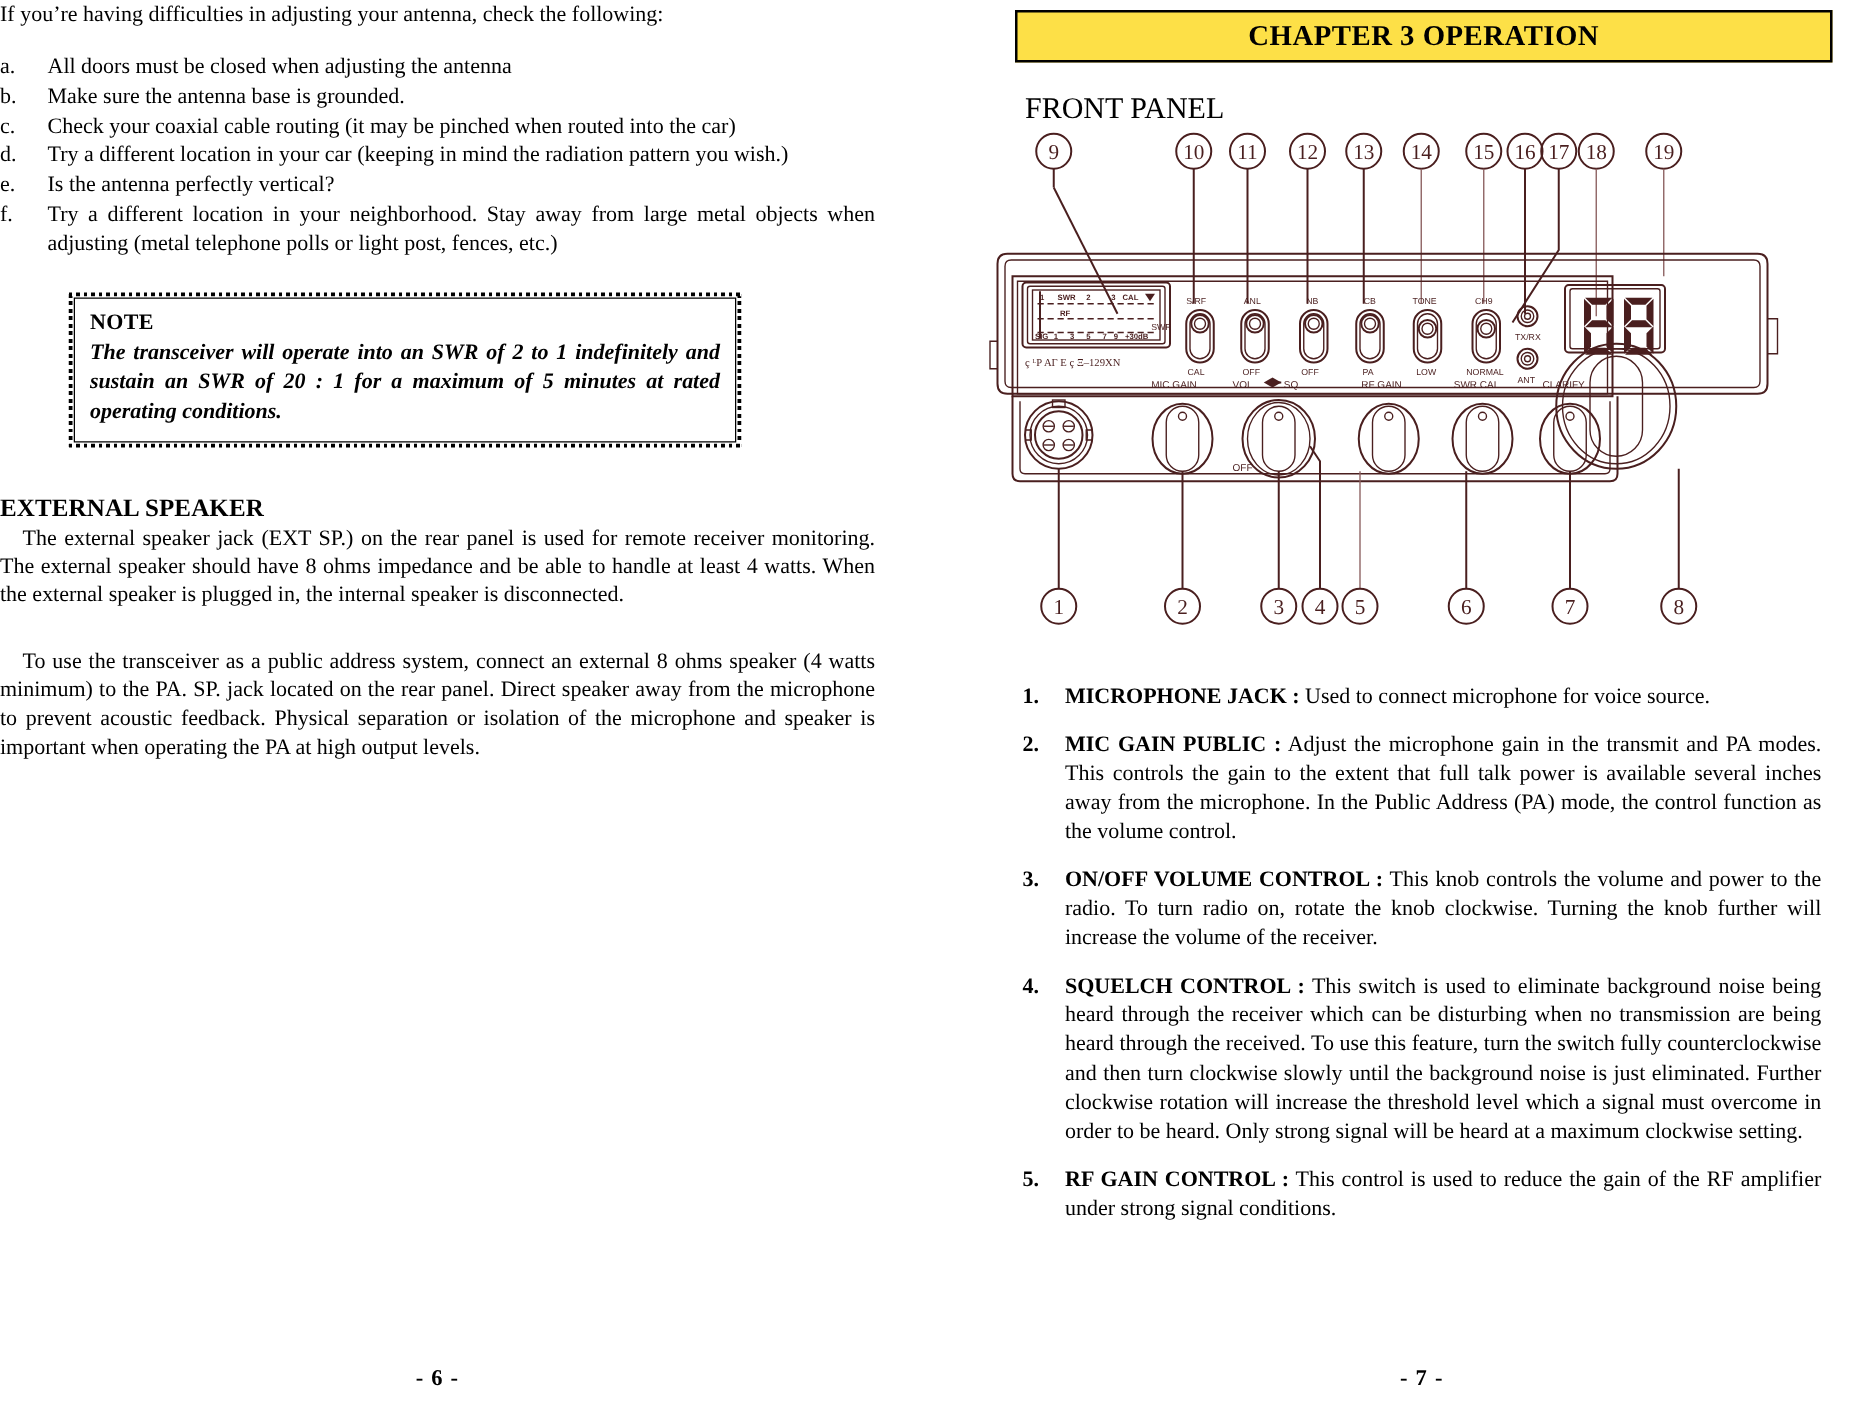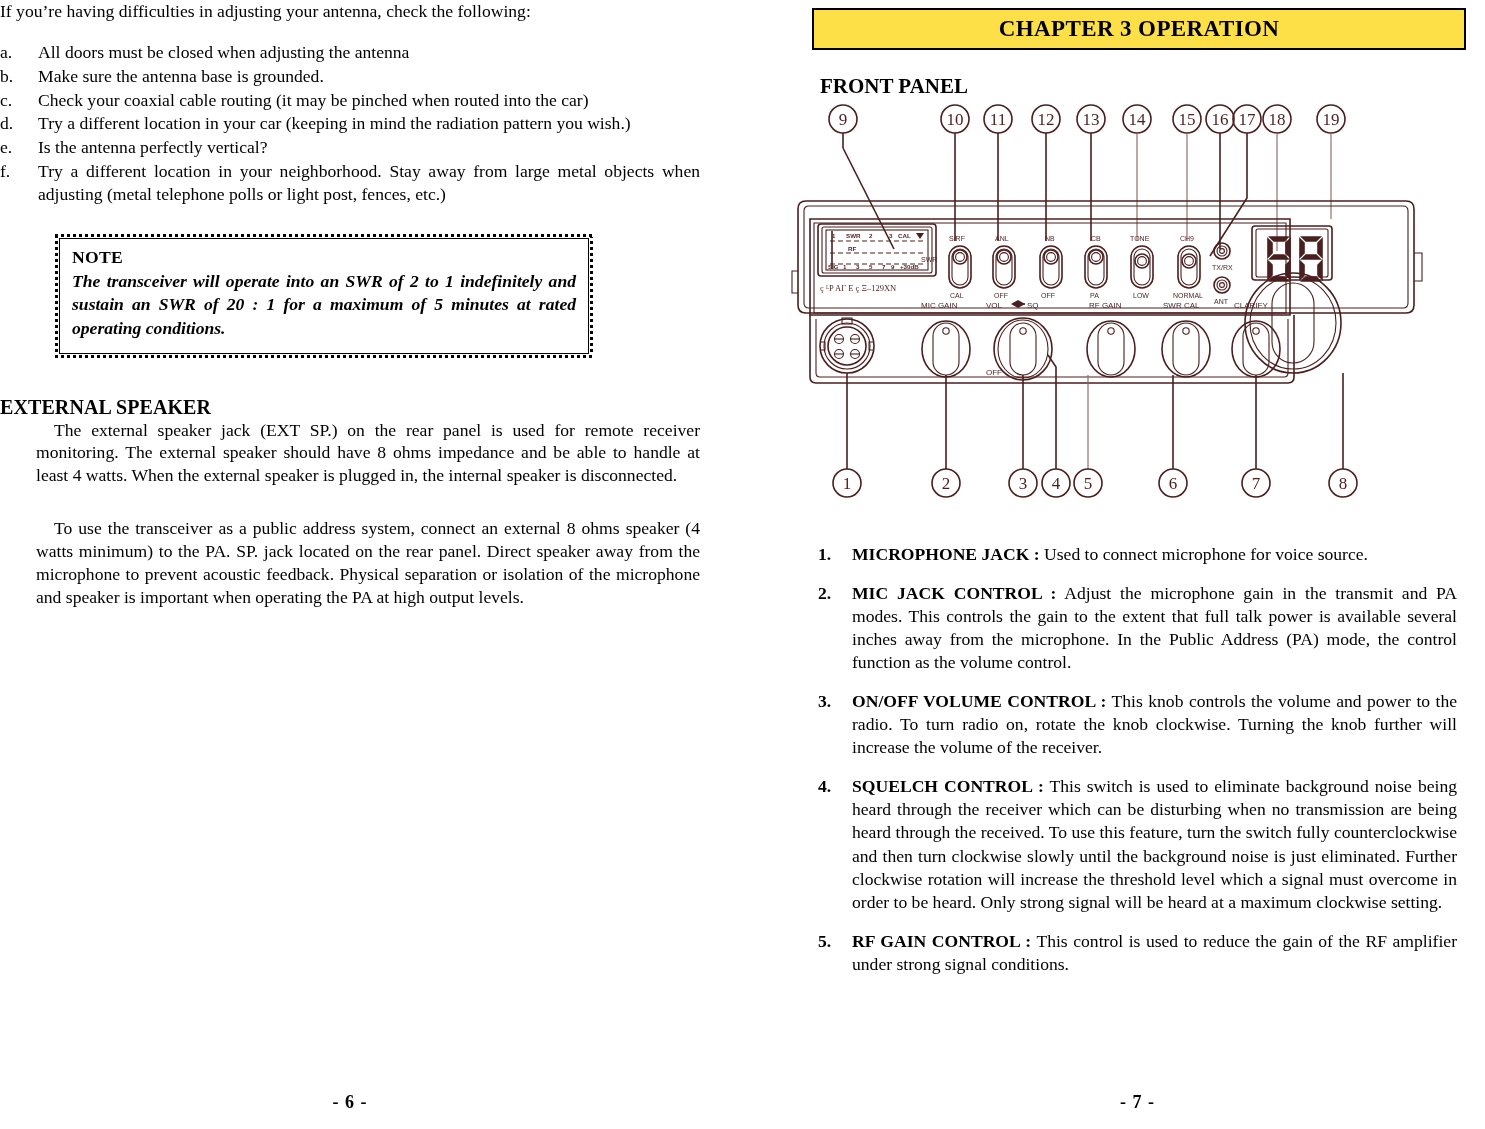--- a/index.html
+++ b/index.html
@@ -48,36 +48,36 @@
   .noteinner{border:1.5px solid #000;padding:8px 12px 12px 12px;background:#fff;}
   .note-title{font-weight:bold;font-size:17.6px;letter-spacing:.3px;}
   .note-body{
     font-weight:bold;font-style:italic;font-size:17.6px;line-height:1.34;
     text-align:justify;margin-top:2px;
   }
 
   .h2{font-weight:bold;font-size:20px;letter-spacing:.1px;margin:0;}
   .sec{margin-top:30px;}
   .sec .body{margin-top:0px;}
-  .indent1{text-indent:18px;padding-left:36px;}
+  .indent1{text-indent:18px;}
 
   .pagenum{
     position:absolute;bottom:16px;width:100%;text-align:center;
     font-weight:bold;font-size:18px;letter-spacing:1px;
   }
 
   
   .chapbar{
     margin:8px 0 0 22px;width:650px;height:38px;
     background:#fde047;border:2.5px solid #000;
     display:flex;align-items:center;justify-content:center;
   }
   .chapbar span{font-weight:bold;font-size:23px;letter-spacing:.4px;}
 
-  .frontpanel-h{font-weight:bold;font-size:21px;margin:24px 0 0 30px;}
+  .frontpanel-h{font-weight:normal;font-size:24px;margin:24px 0 0 30px;}
 
   
   .diagram{position:relative;width:695px;height:430px;margin-top:2px;}
   .diagram svg{position:absolute;left:0;top:0;}
 
   
   .nlist{margin:12px 28px 0 28px;}
   .nitem{display:flex;font-size:17.6px;line-height:1.31;margin-bottom:16px;}
   .nitem .num{width:34px;flex:0 0 34px;font-weight:bold;}
   .nitem .txt{flex:1;text-align:justify;}
@@ -443,21 +443,21 @@
       </svg>
     </div>
 
     <div class="nlist">
       <div class="nitem">
         <div class="num">1.</div>
         <div class="txt"><b>MICROPHONE JACK :</b><span> Used to connect microphone for voice source.</span></div>
       </div>
       <div class="nitem">
         <div class="num">2.</div>
-        <div class="txt"><b>MIC JACK CONTROL :</b><span> Adjust the microphone gain in the transmit and PA modes. This controls the gain to the extent that full talk power is available several inches away from the microphone. In the Public Address (PA) mode, the control function as the volume control.</span></div>
+        <div class="txt"><b>MIC GAIN PUBLIC :</b><span> Adjust the microphone gain in the transmit and PA modes. This controls the gain to the extent that full talk power is available several inches away from the microphone. In the Public Address (PA) mode, the control function as the volume control.</span></div>
       </div>
       <div class="nitem">
         <div class="num">3.</div>
         <div class="txt"><b>ON/OFF VOLUME CONTROL :</b><span> This knob controls the volume and power to the radio. To turn radio on, rotate the knob clockwise. Turning the knob further will increase the volume of the receiver.</span></div>
       </div>
       <div class="nitem">
         <div class="num">4.</div>
         <div class="txt"><b>SQUELCH CONTROL :</b><span> This switch is used to eliminate background noise being heard through the receiver which can be disturbing when no transmission are being heard through the received. To use this feature, turn the switch fully counterclockwise and then turn clockwise slowly until the background noise is just eliminated. Further clockwise rotation will increase the threshold level which a signal must overcome in order to be heard. Only strong signal will be heard at a maximum clockwise setting.</span></div>
       </div>
       <div class="nitem">

